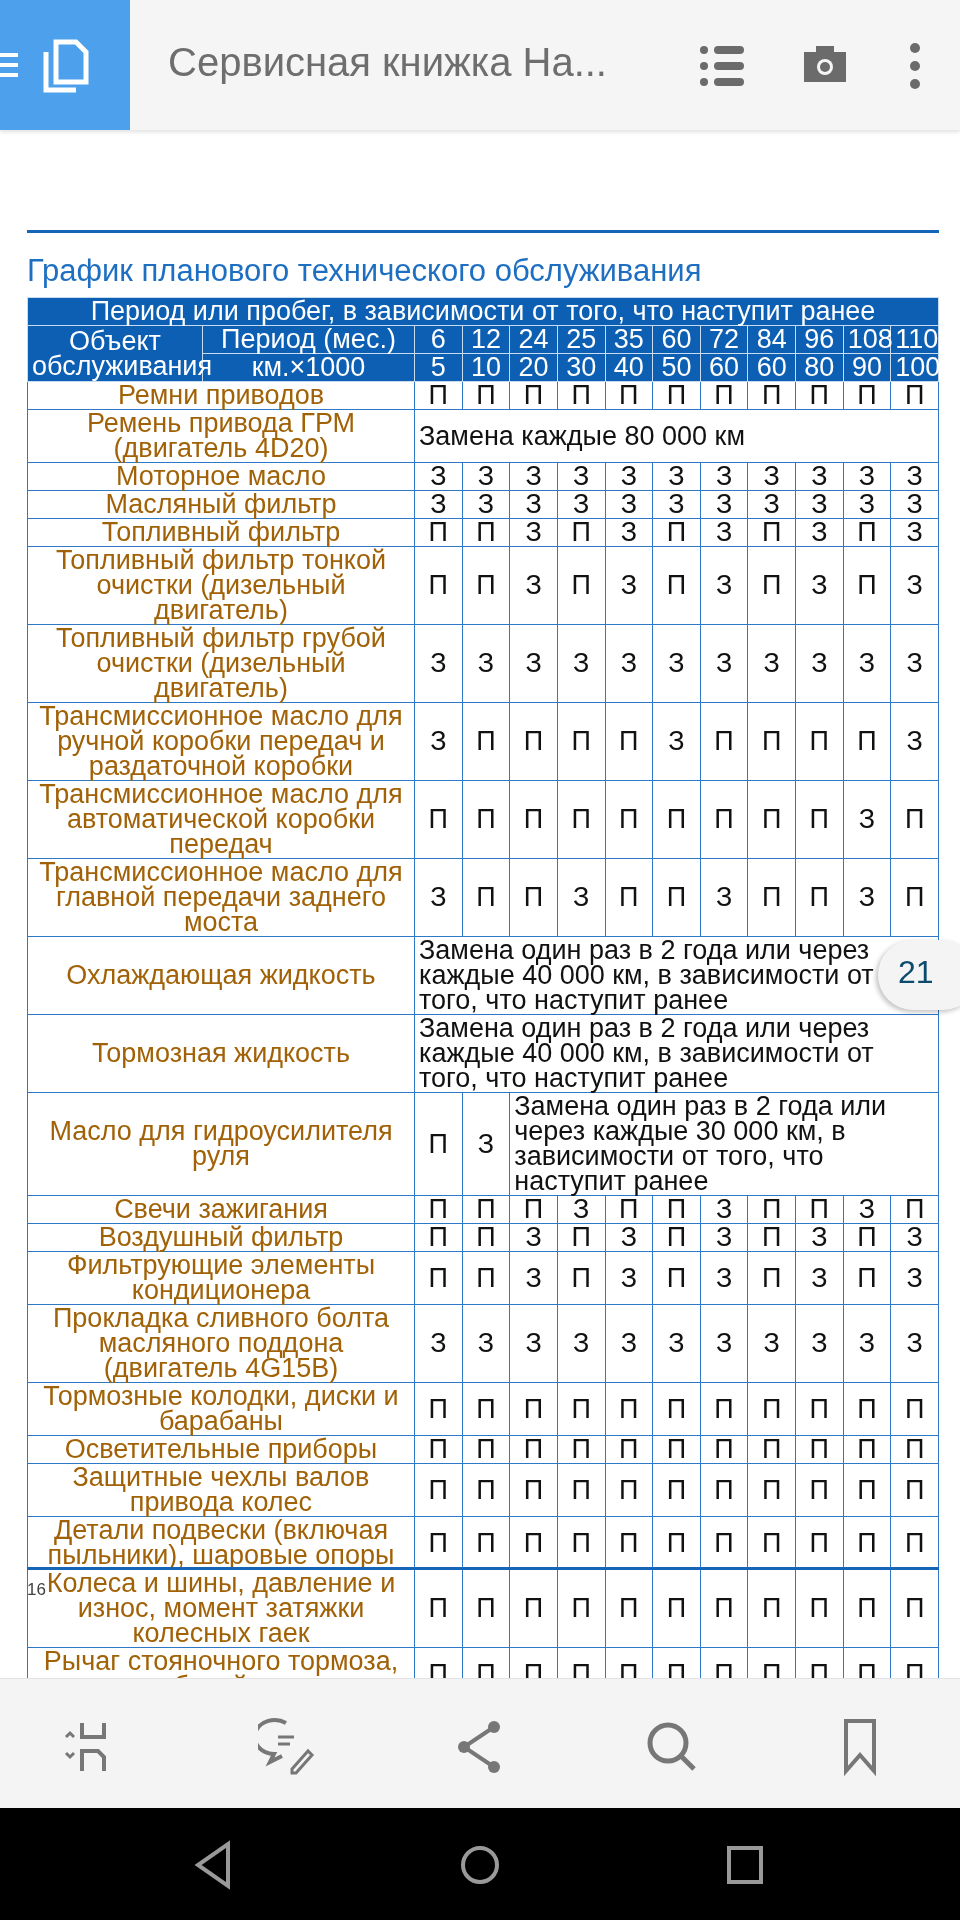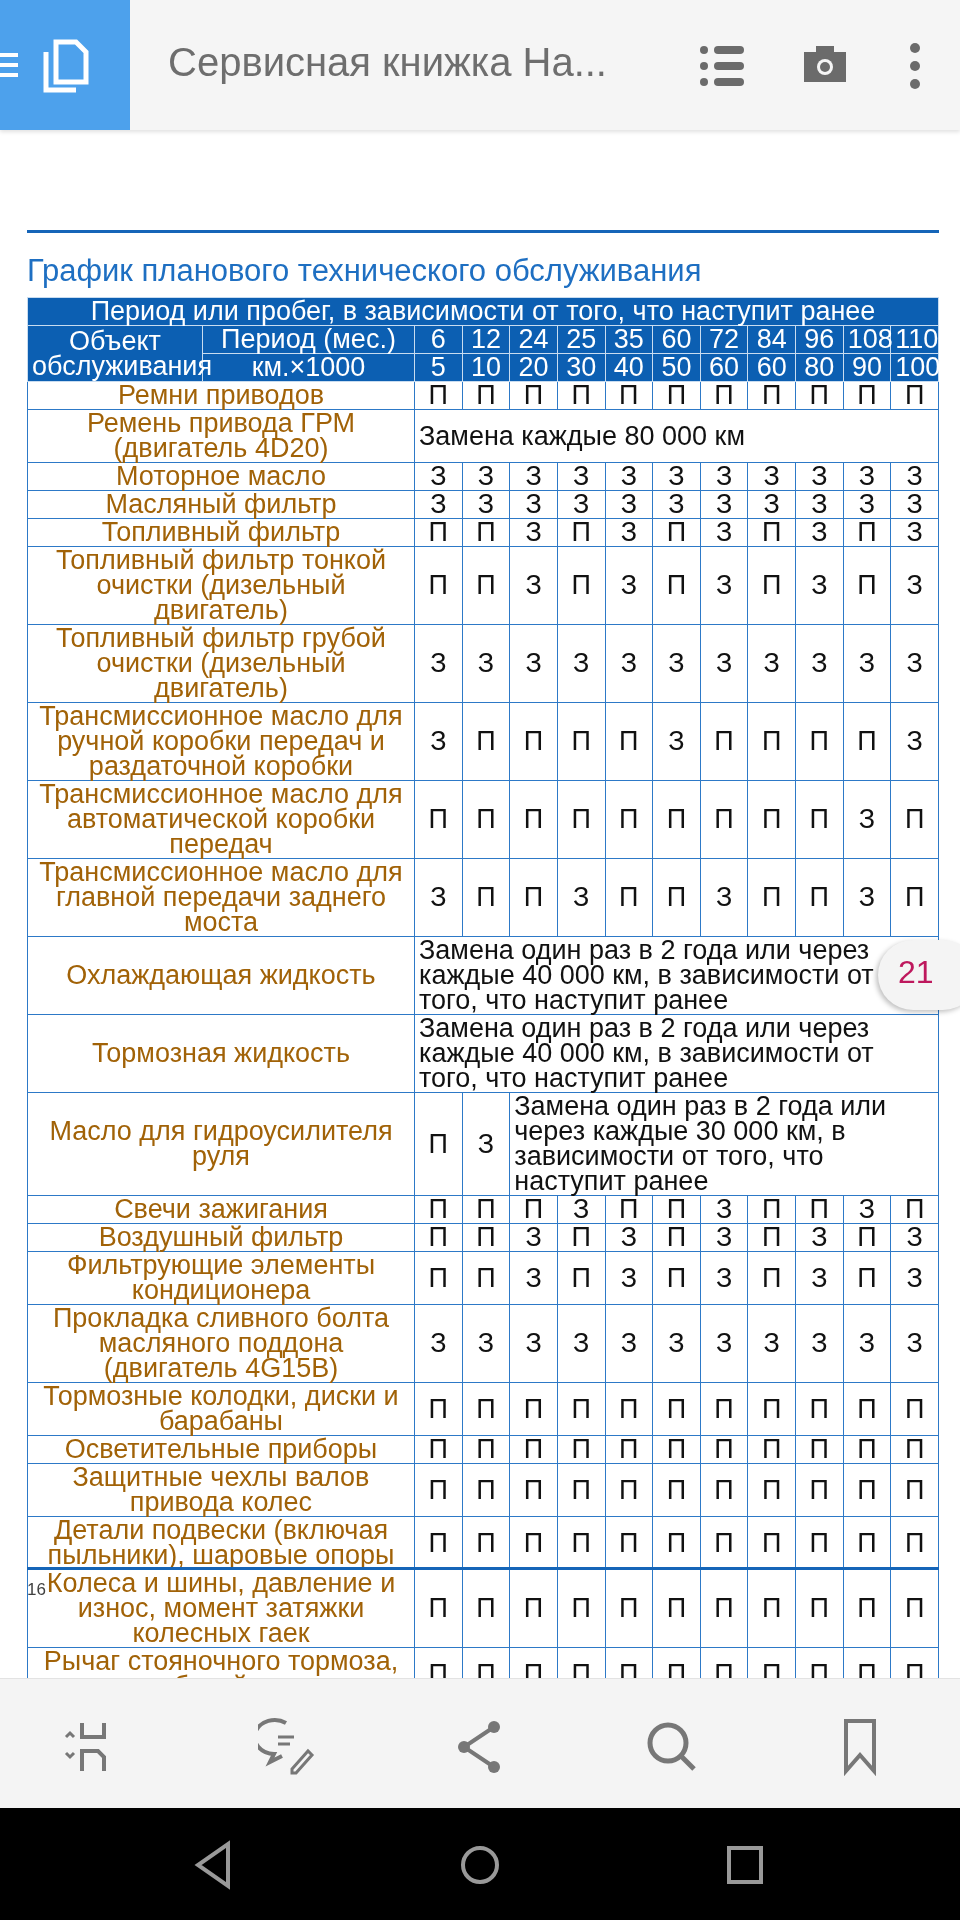--- a/index.html
+++ b/index.html
@@ -13,21 +13,21 @@
   .heading{color:#1e6fc2;font-size:31px;margin:20px 0 8px 0;}
   table{border-collapse:collapse;width:912px;table-layout:fixed;font-size:27px;}
   td,th{border:1.5px solid #2d79c7;padding:1px 4px;line-height:25px;}
   th{background:#0c5fb2;color:#fff;font-weight:normal;border-color:#c8dcf0;}
   td.lbl{text-align:center;color:#a16207;}
   td.v{text-align:center;color:#111;}
   td.span{text-align:left;color:#111;}
   .pageno{position:absolute;left:27px;top:1580px;font-size:17px;color:#404040;}
   .rule2{position:absolute;left:27px;top:1567px;width:912px;height:3px;background:#1565b8;}
   .bubble{position:absolute;left:878px;top:940px;width:100px;height:70px;background:#f4f4f4;border-radius:36px;box-shadow:-2px 2px 5px rgba(0,0,0,0.25);}
-  .bubble span{position:absolute;left:20px;top:14px;font-size:32px;color:#be185d;}
+  .bubble span{position:absolute;left:20px;top:14px;font-size:32px;color:#0c4a6e;}
   .bottombar{position:absolute;left:0;top:1678px;width:960px;height:130px;background:#f4f4f4;border-top:1px solid #e3e3e3;}
   .bb-icon{position:absolute;top:38px;width:60px;height:60px;}
   .navbar{position:absolute;left:0;top:1808px;width:960px;height:112px;background:#000;}
   .nav-icon{position:absolute;top:30px;width:54px;height:54px;}
 </style>
 </head>
 <body>
 
 <div class="topbar">
   <div class="doc-btn">

